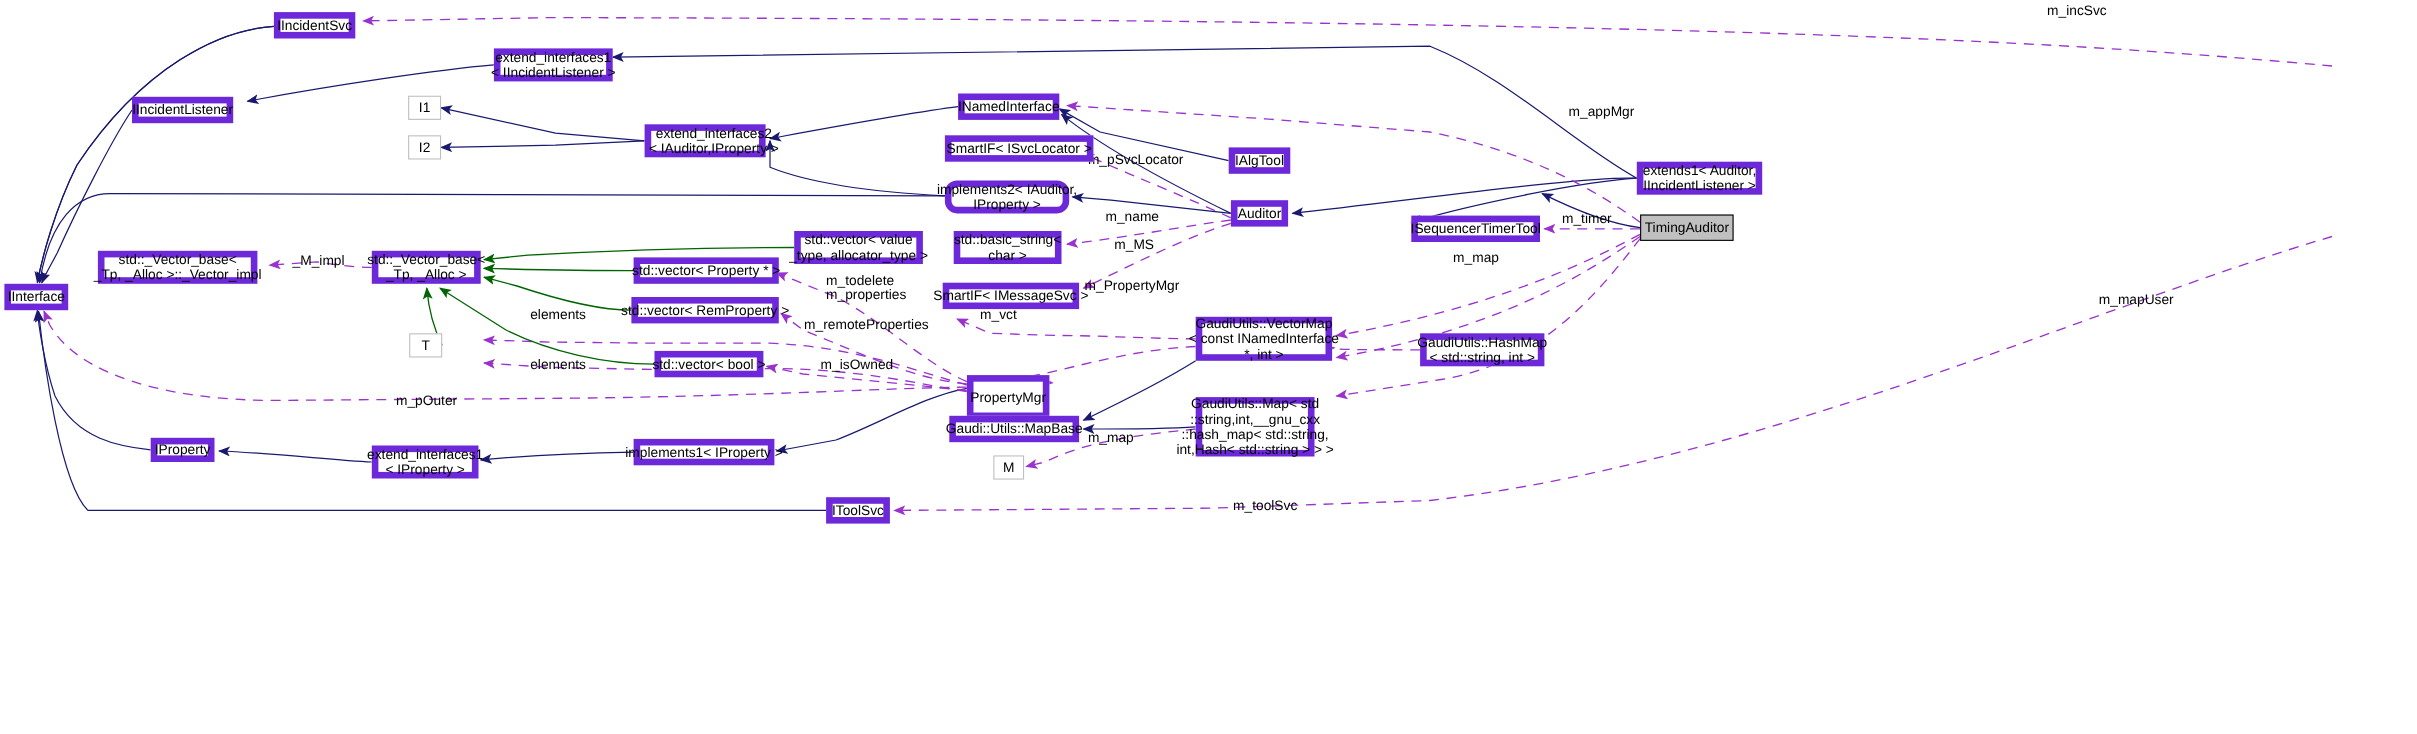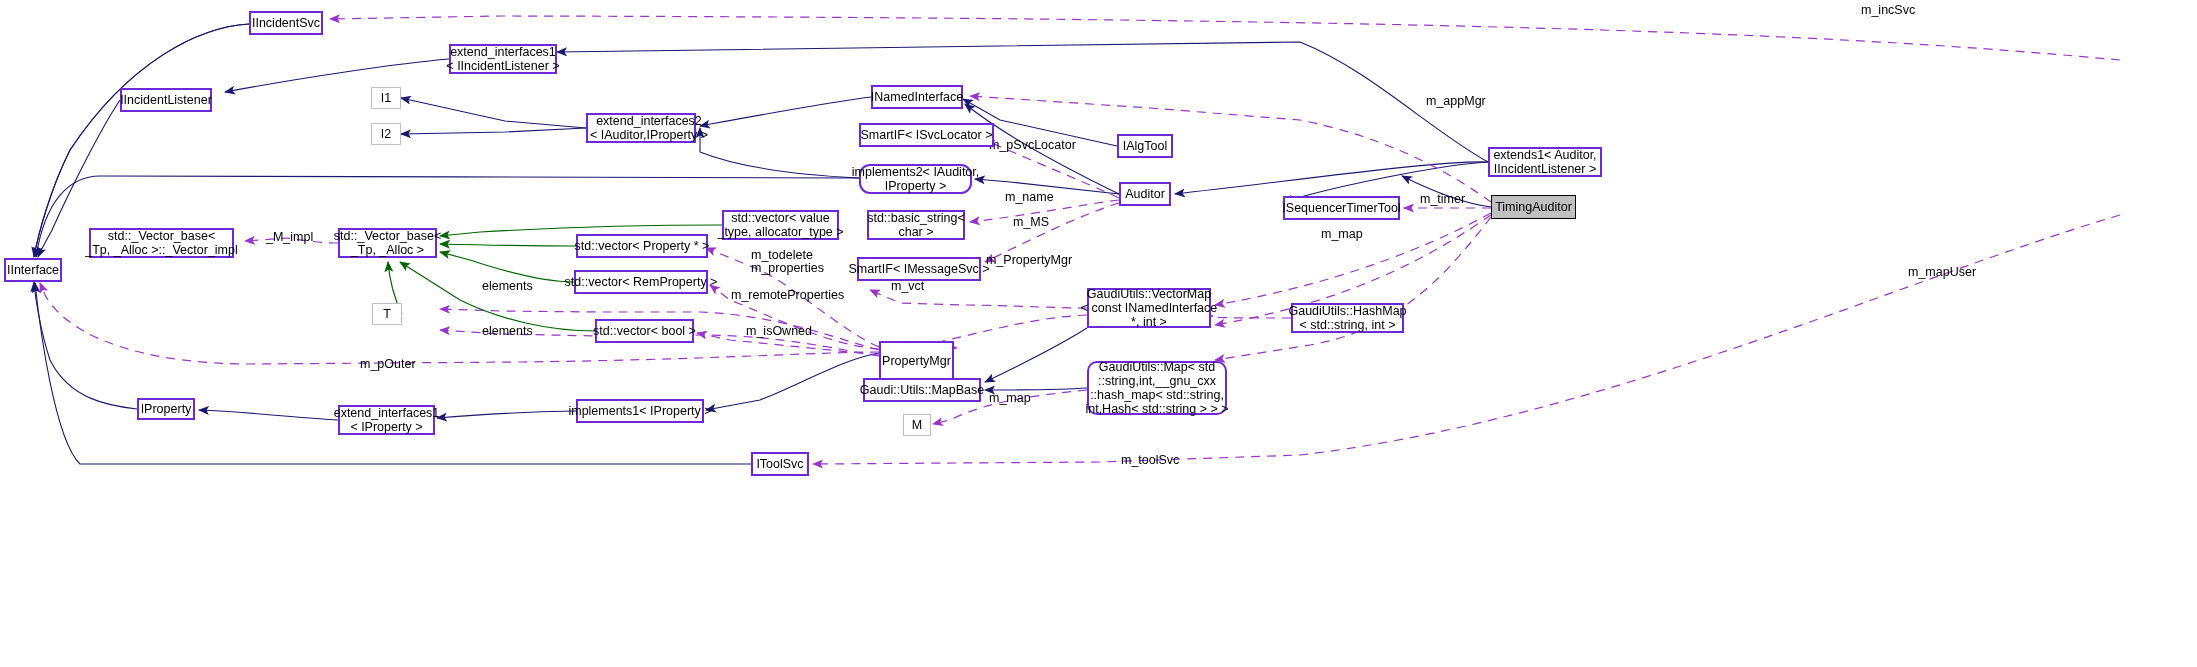--- a/index.html
+++ b/index.html
@@ -20,21 +20,21 @@
     left: 0;
     top: 0;
     width: 2197px;
     height: 667px;
     pointer-events: none;
   }
   .node {
     position: absolute;
     box-sizing: border-box;
     background: #ffffff;
-    border: 2px solid #6d28d9;
+    border: 6px solid #6d28d9;
     color: #000000;
     font-size: 12.5px;
     line-height: 14px;
     display: flex;
     align-items: center;
     justify-content: center;
     text-align: center;
     padding: 1px 4px;
     white-space: pre;
     z-index: 5;
@@ -164,21 +164,21 @@
     <div class="node" style="left: 857px; top: 257px; width: 124px; height: 24px;">SmartIF&lt; IMessageSvc &gt;</div>
     <div class="node" style="left: 574px; top: 270px; width: 134px; height: 24px;">std::vector&lt; RemProperty &gt;</div>
     <div class="node" style="left: 1087px; top: 288px; width: 124px; height: 40px;">GaudiUtils::VectorMap
 &lt; const INamedInterface
 *, int &gt;</div>
     <div class="node tmpl" style="left: 372px; top: 303px; width: 30px; height: 22px;">T</div>
     <div class="node" style="left: 1291px; top: 303px; width: 113px; height: 30px;">GaudiUtils::HashMap
 &lt; std::string, int &gt;</div>
     <div class="node" style="left: 595px; top: 319px; width: 99px; height: 24px;">std::vector&lt; bool &gt;</div>
     <div class="node" style="left: 879px; top: 341px; width: 75px; height: 40px;">PropertyMgr</div>
-    <div class="node" style="left: 1087px; top: 361px; width: 140px; height: 54px; border-radius: 10px;">GaudiUtils::Map&lt; std
+    <div class="node" style="left: 1087px; top: 361px; width: 108px; height: 54px;">GaudiUtils::Map&lt; std
 ::string,int,__gnu_cxx
 ::hash_map&lt; std::string,
 int,Hash&lt; std::string &gt; &gt; &gt;</div>
     <div class="node" style="left: 863px; top: 378px; width: 118px; height: 24px;">Gaudi::Utils::MapBase</div>
     <div class="node" style="left: 137px; top: 398px; width: 58px; height: 22px;">IProperty</div>
     <div class="node" style="left: 576px; top: 399px; width: 128px; height: 24px;">implements1&lt; IProperty &gt;</div>
     <div class="node" style="left: 338px; top: 405px; width: 97px; height: 30px;">extend_interfaces1
 &lt; IProperty &gt;</div>
     <div class="node tmpl" style="left: 903px; top: 414px; width: 28px; height: 22px;">M</div>
     <div class="node" style="left: 751px; top: 452px; width: 58px; height: 24px;">IToolSvc</div>

